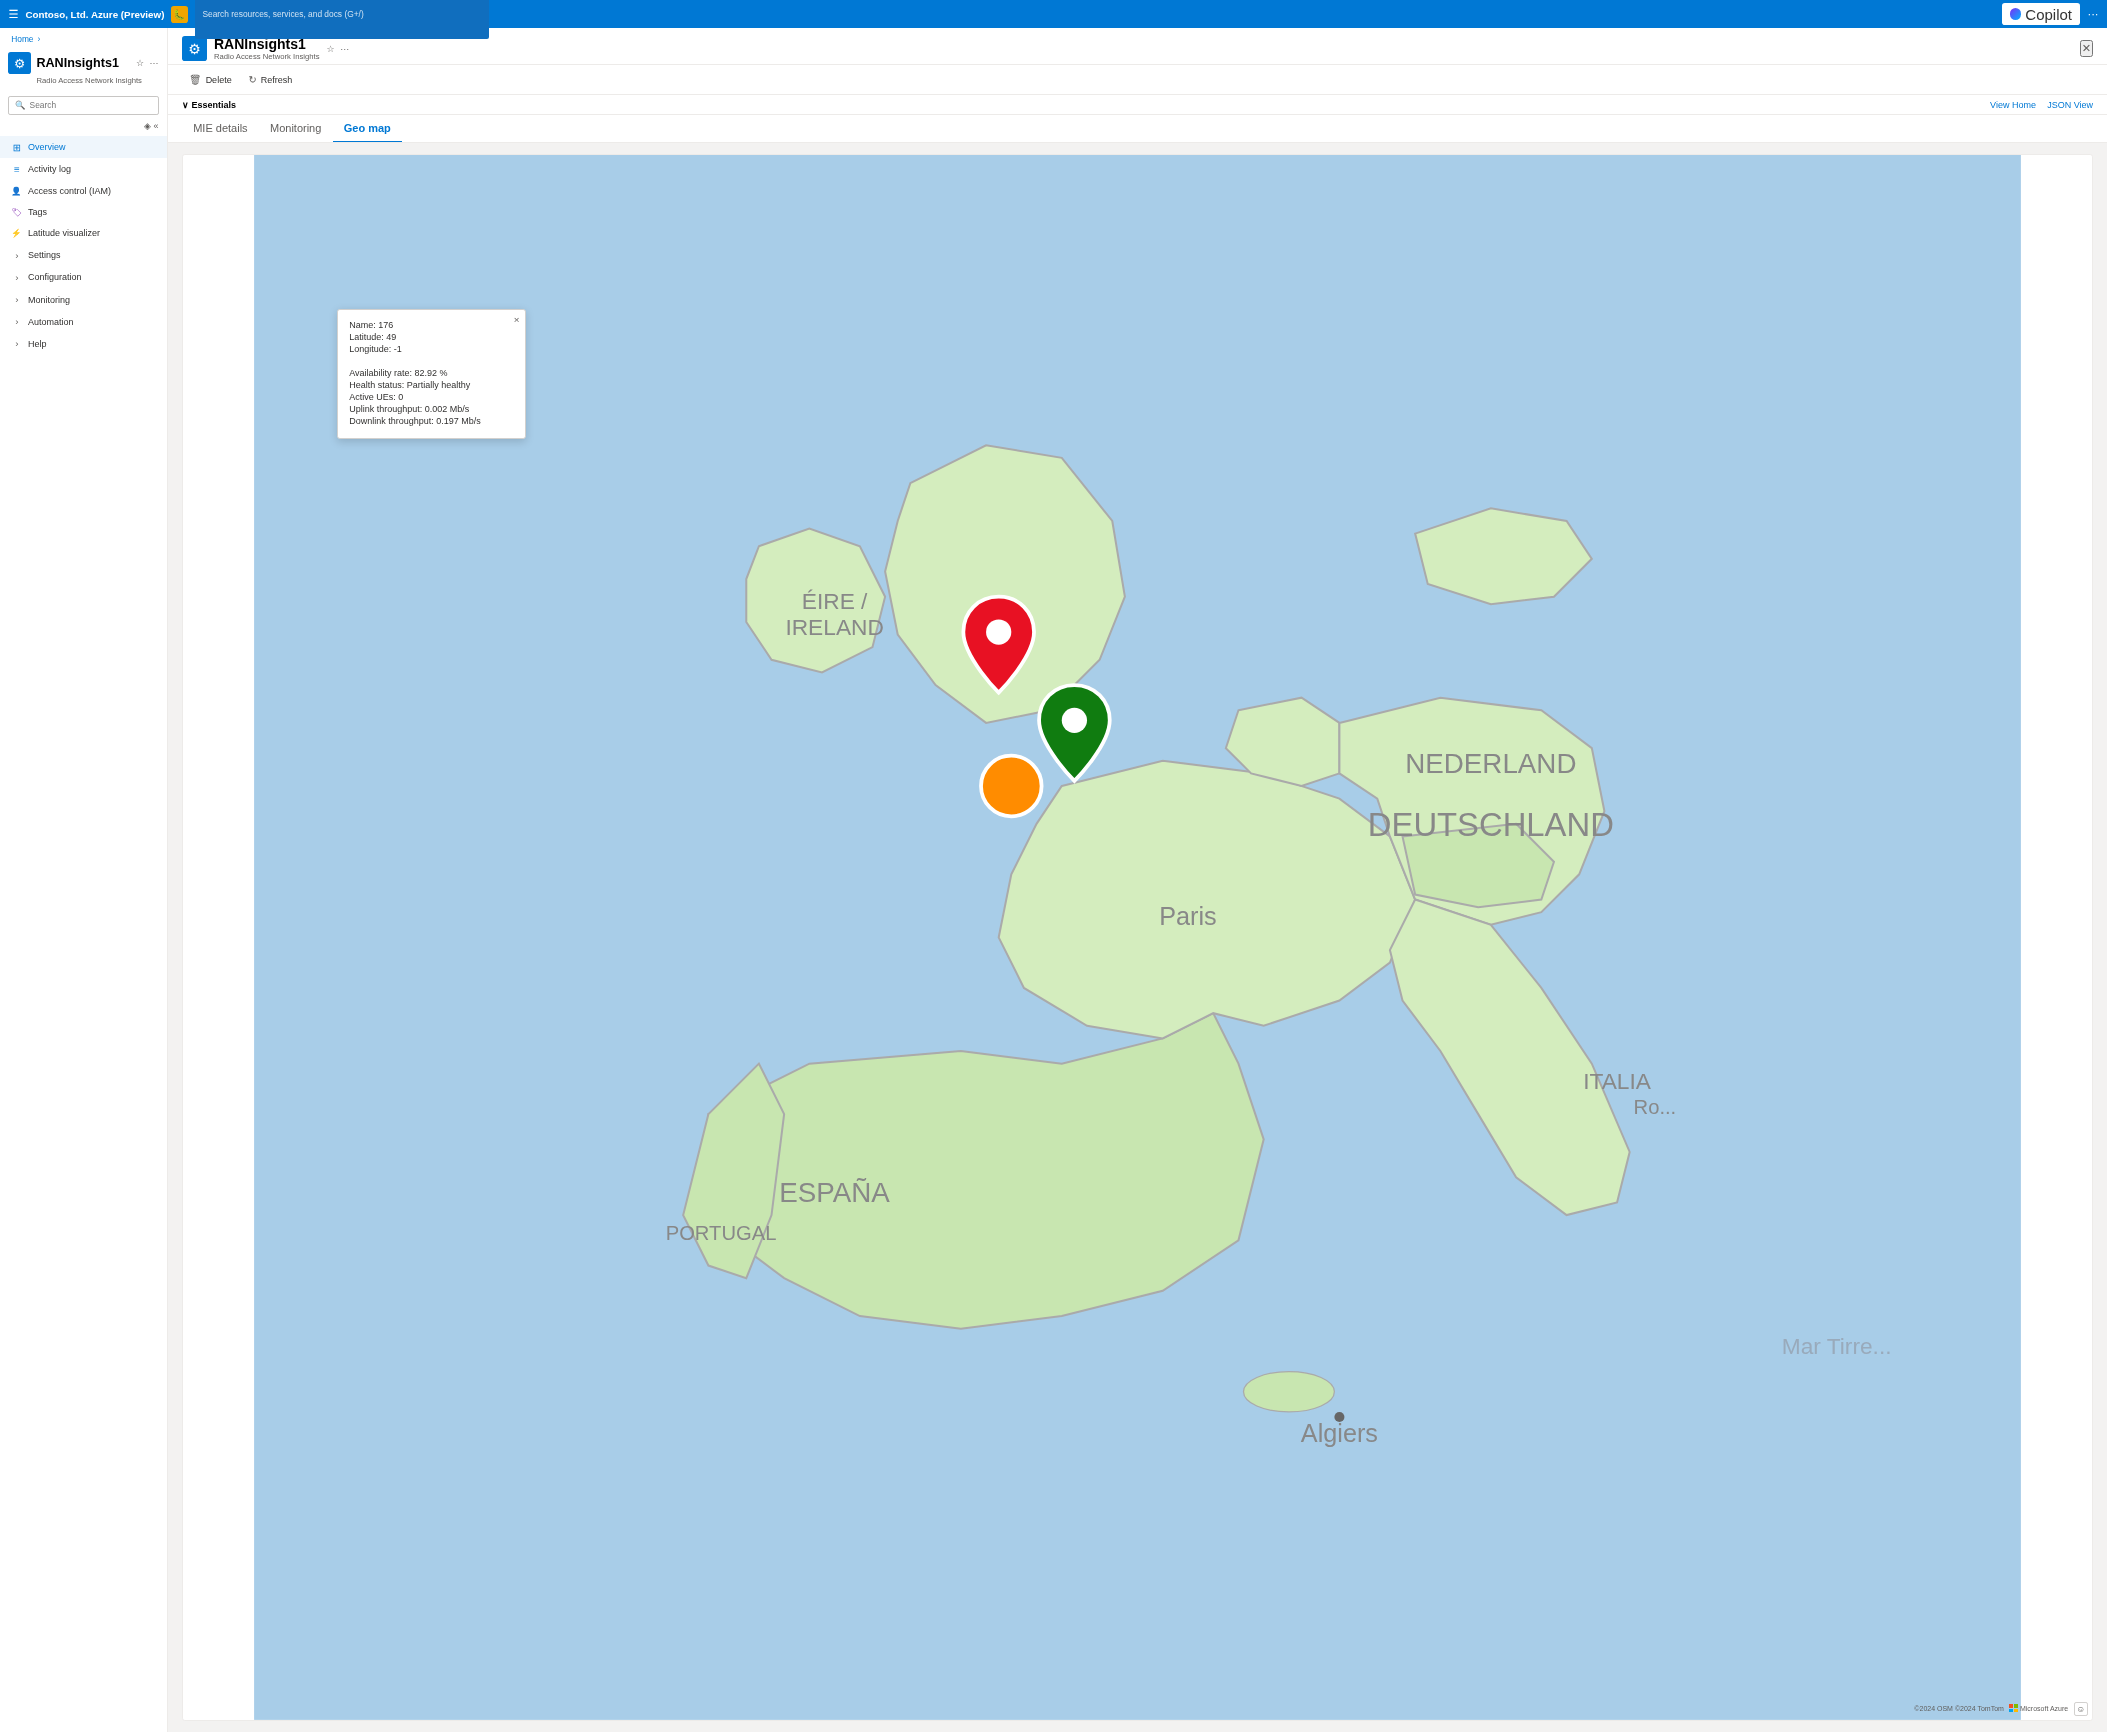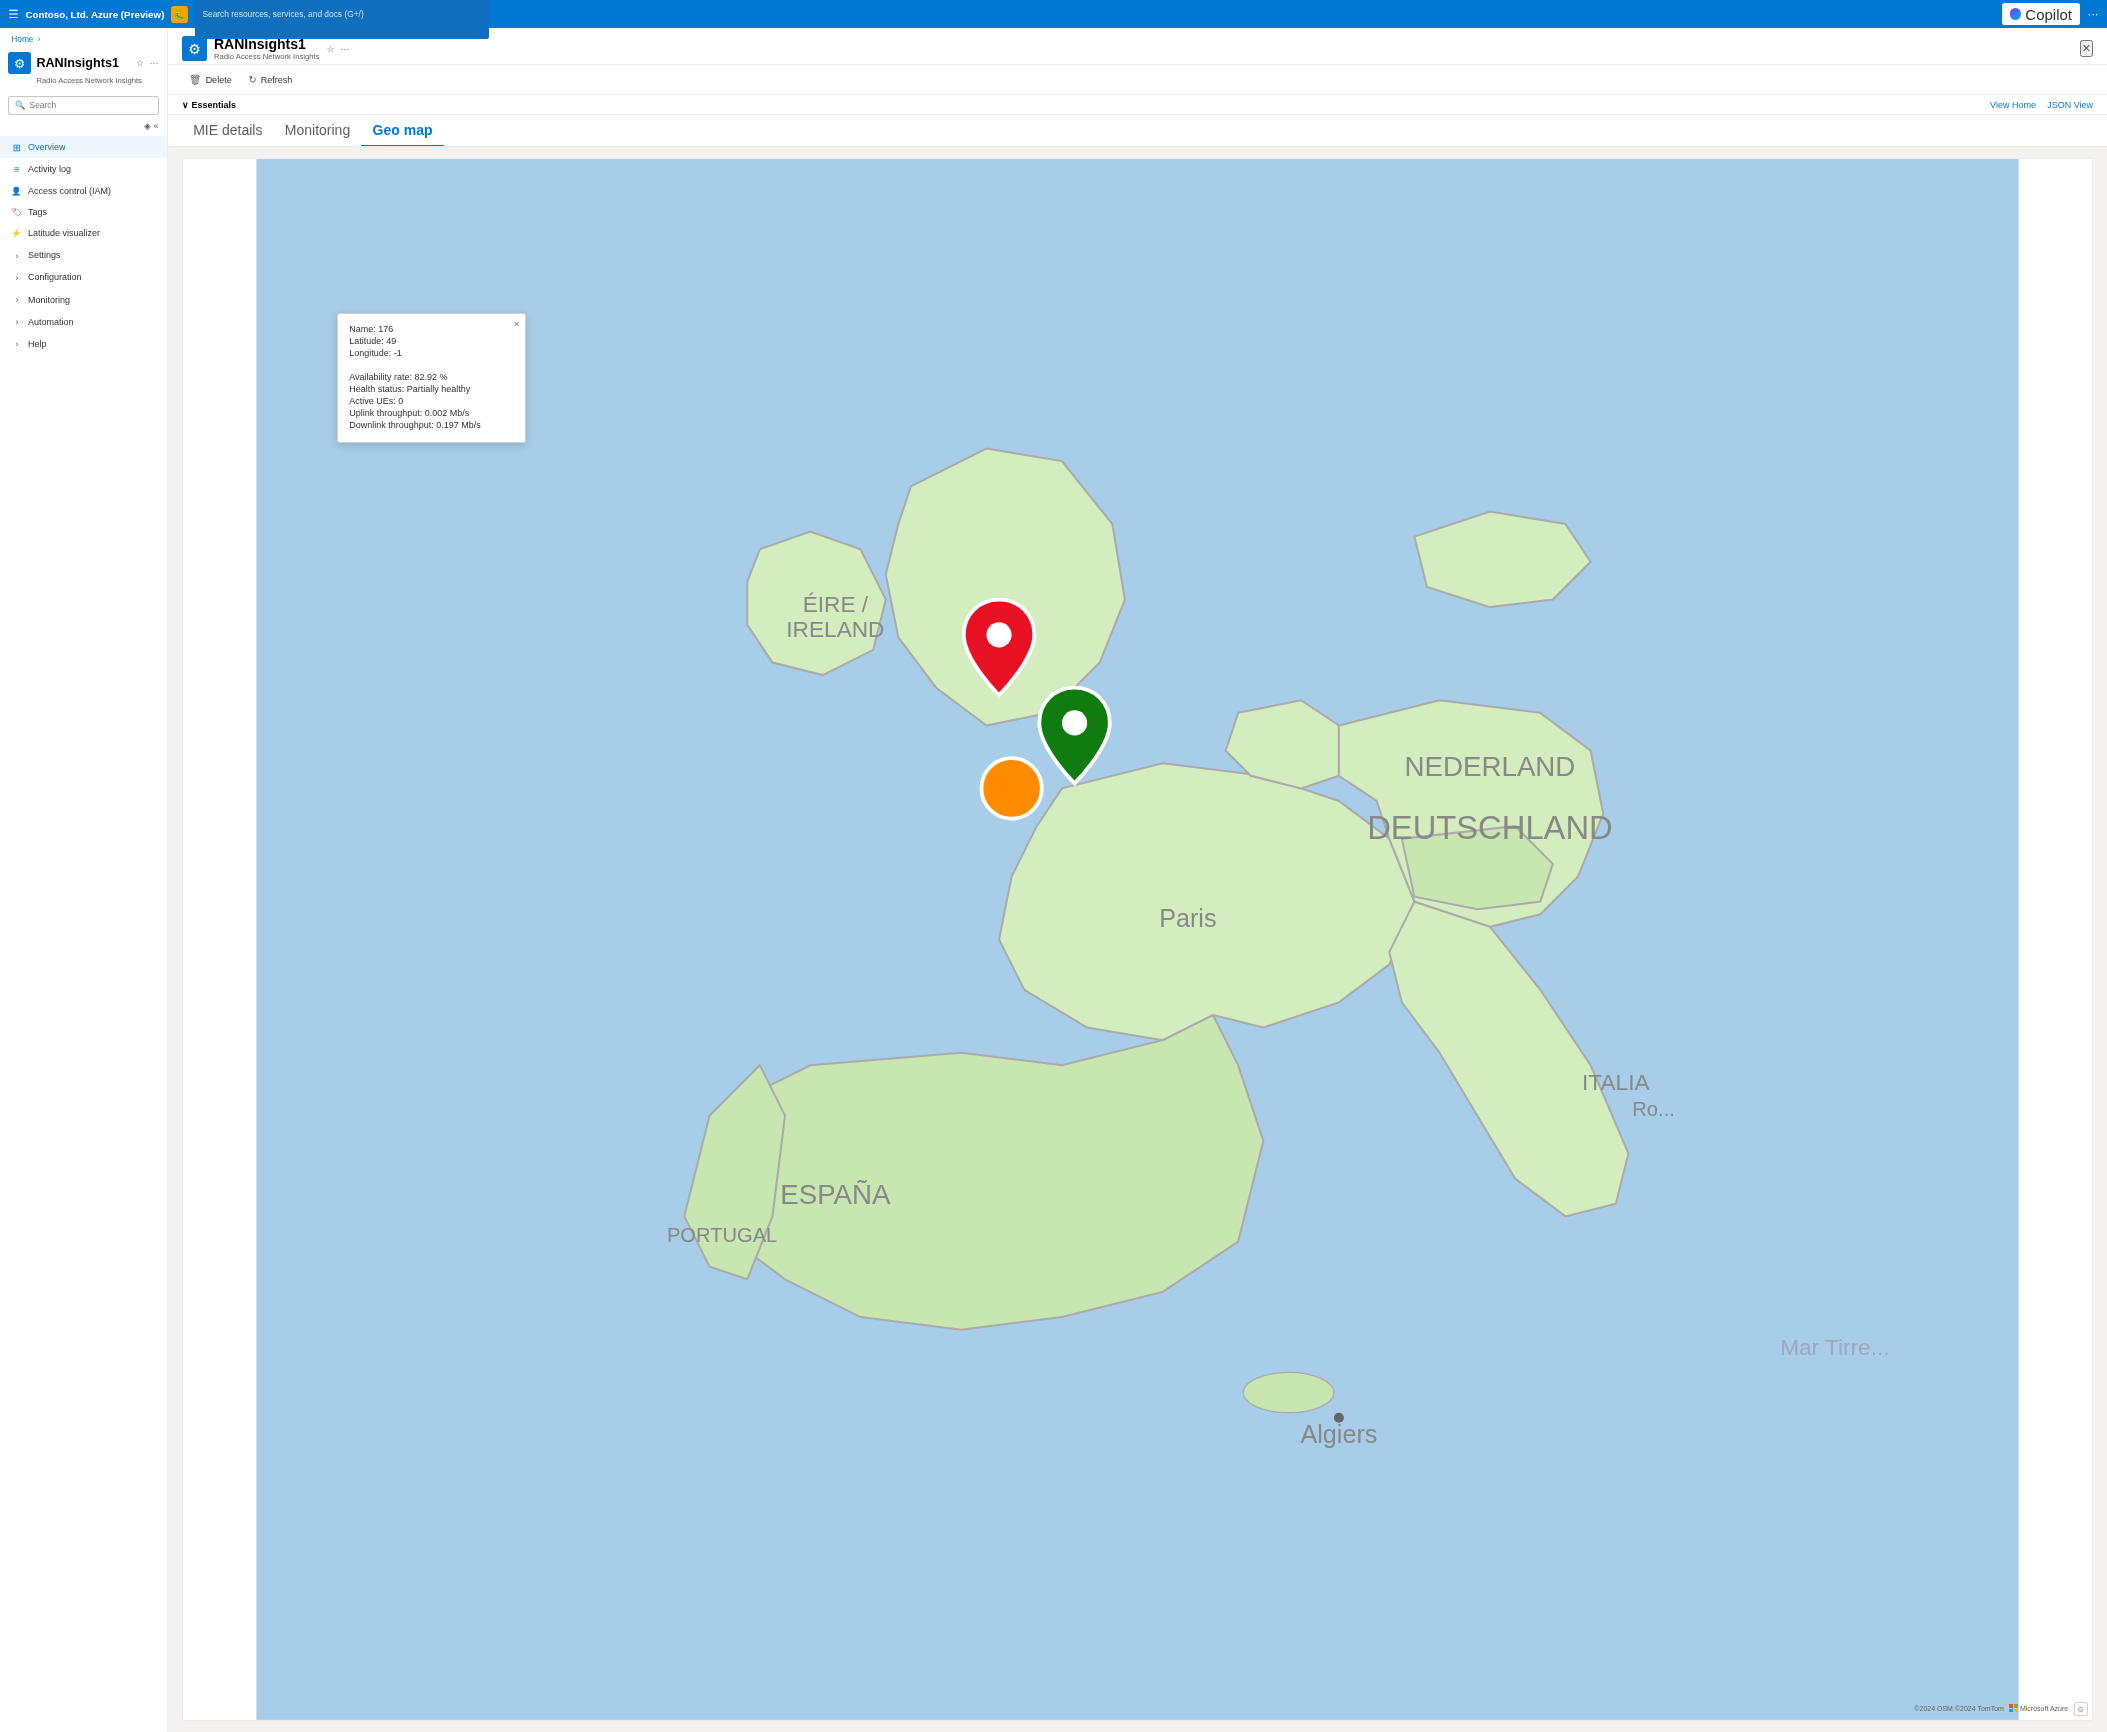--- a/index.html
+++ b/index.html
@@ -207,21 +207,21 @@
 
     .tabs-bar {
       display: flex;
       padding: 0 14px;
       border-bottom: 0.7px solid #edebe9;
       background: white;
     }
     .tab {
       padding: 7px 11.2px;
       cursor: pointer;
-      font-size: 14px;
+      font-size: 11px;
       color: #605e5c;
       border-bottom: 1.4px solid transparent;
     }
     .tab.active { color: #0078d4; border-bottom: 1.4px solid #0078d4; font-weight: 600; }
 
     
     .map-container {
       flex: 1;
       overflow: hidden;
       padding: 11.2px 14px;

